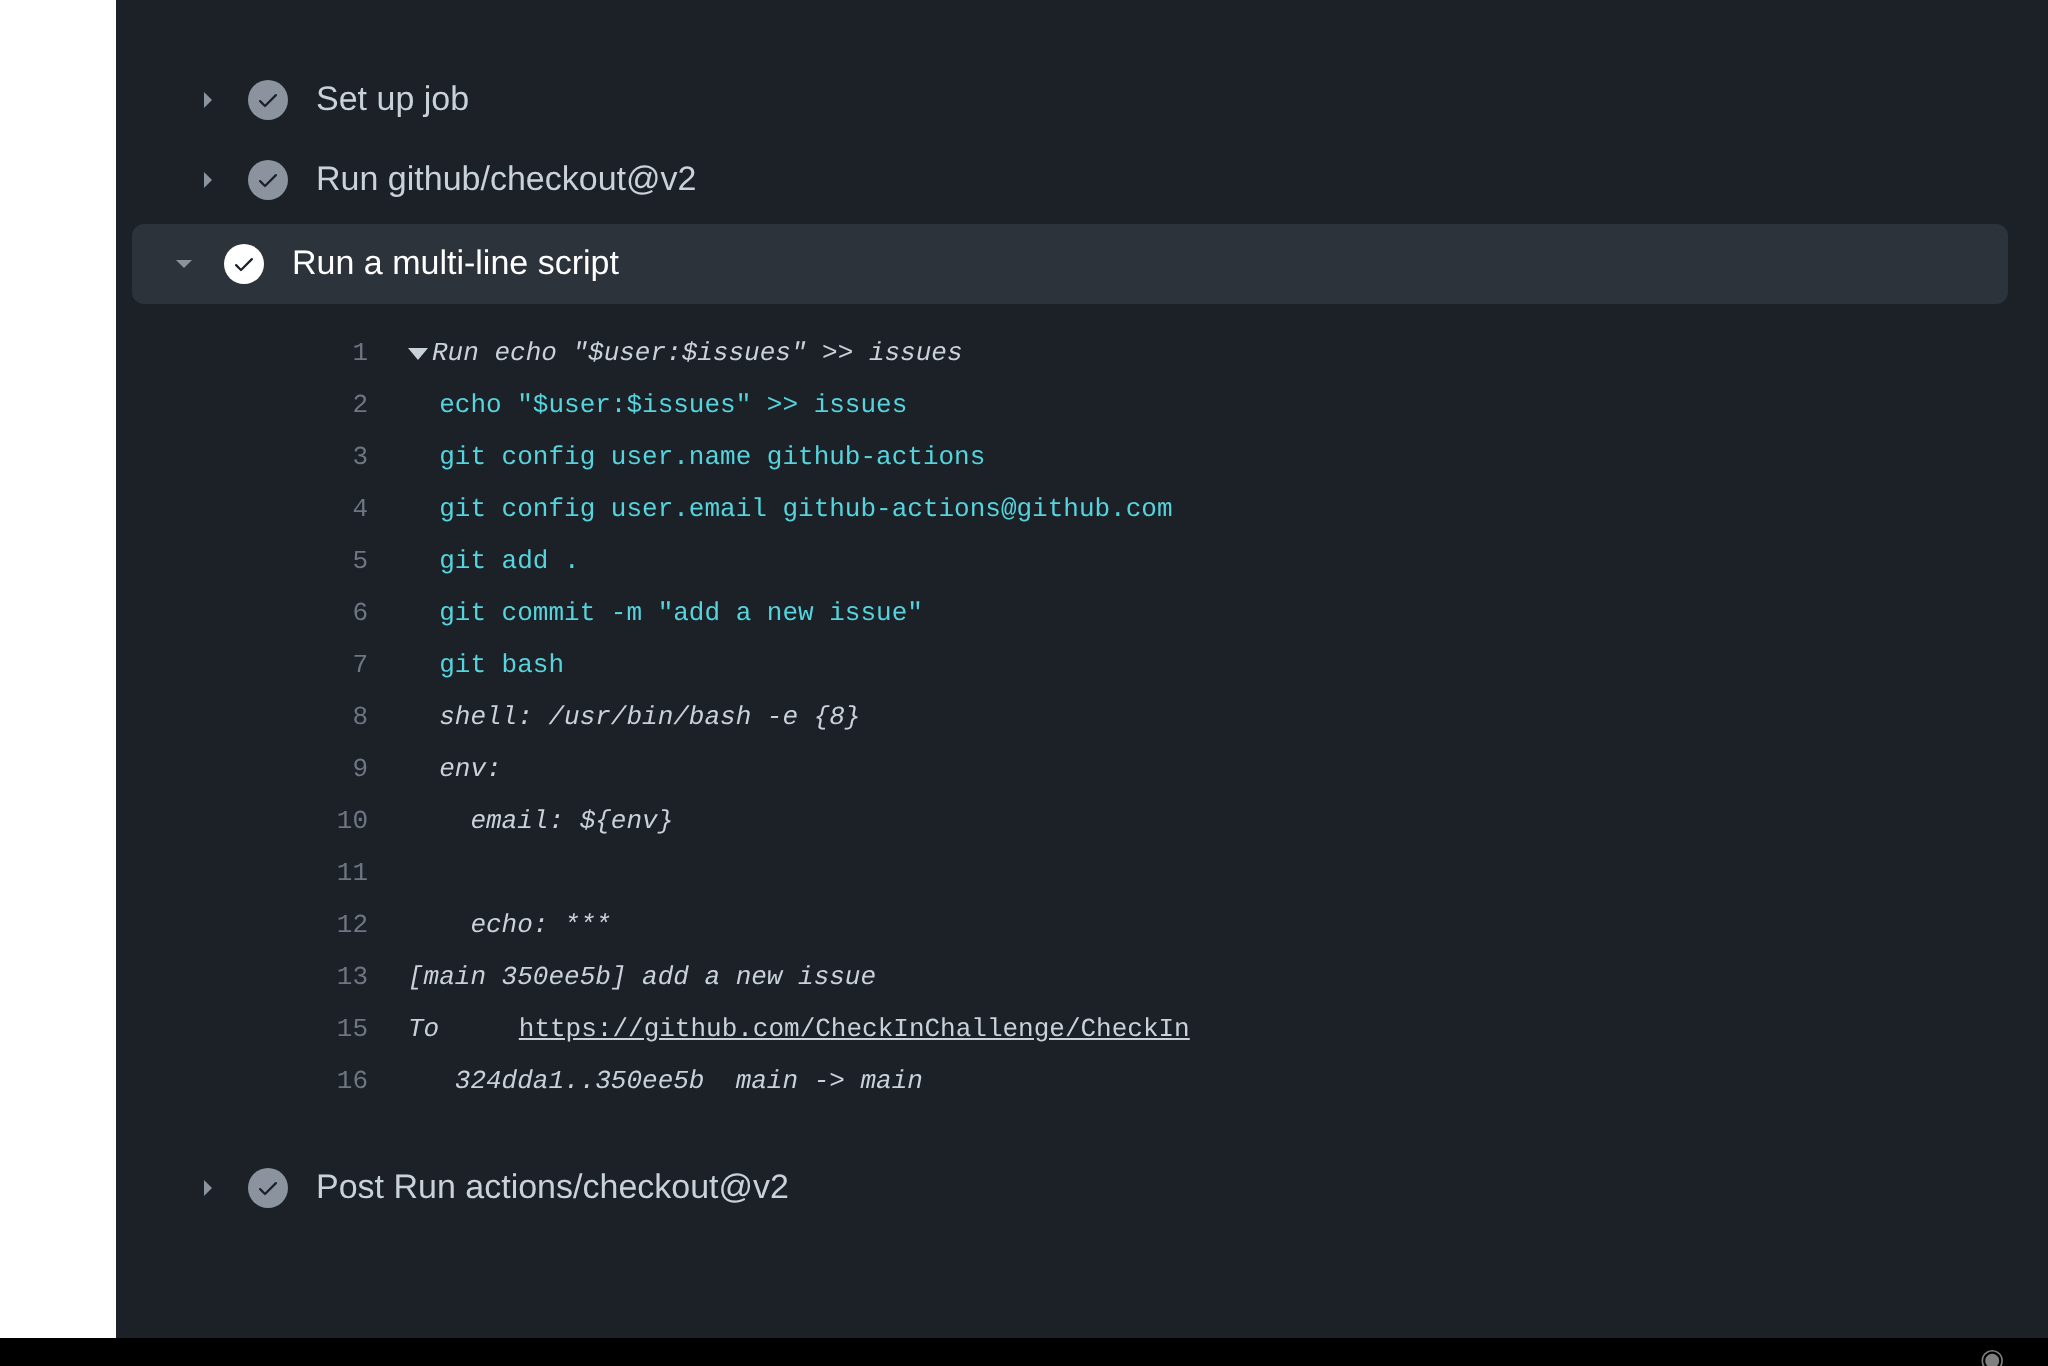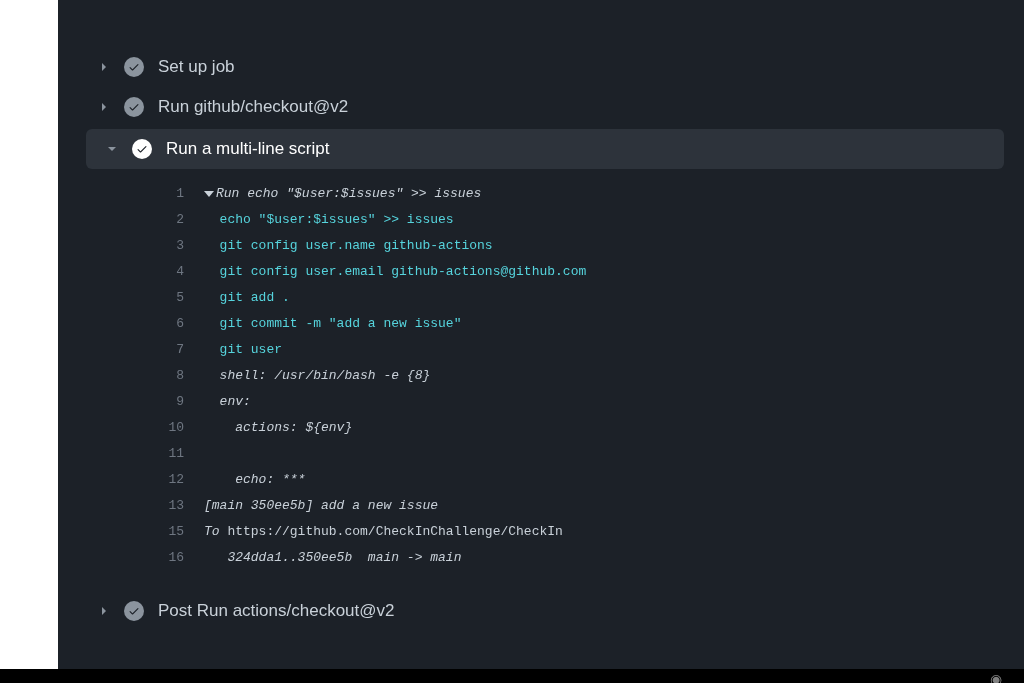--- a/index.html
+++ b/index.html
@@ -25,32 +25,32 @@
       height: 100%;
       background: #ffffff;
     }
     .main {
       position: absolute;
       left: 58px;
       top: 0;
       right: 0;
       height: 100%;
       background: #1c2128;
-      padding-top: 47px;
+      padding-top: 30px;
     }
     .step {
       display: flex;
       align-items: center;
       padding: 10px 20px;
       cursor: pointer;
     }
     .step.expanded {
       background: #2d333b;
       border-radius: 6px;
-      margin: 2px 20px 2px 28px;
+      margin: 2px 20px 2px 8px;
       padding: 10px 0px;
     }
     .step:not(.expanded) {
       padding-left: 20px;
     }
     .chevron {
       width: 16px;
       height: 16px;
       margin-right: 12px;
       display: flex;
@@ -120,20 +120,22 @@
     }
     .cmd {
       color: #56d4dd;
     }
     .plain {
       color: #c9d1d9;
       font-style: italic;
     }
     .url {
       color: #c9d1d9;
+      text-decoration: underline;
+      margin-left: 32px;
     }
     .taskbar {
       position: absolute;
       bottom: 0;
       left: 0;
       right: 0;
       height: 14px;
       background: #000000;
     }
     .taskbar-icons {
@@ -219,33 +221,33 @@
     <div class="log-line">
       <span class="line-num">5</span>
       <span class="line-content cmd">  git add .</span>
     </div>
     <div class="log-line">
       <span class="line-num">6</span>
       <span class="line-content cmd">  git commit -m "add a new issue"</span>
     </div>
     <div class="log-line">
       <span class="line-num">7</span>
-      <span class="line-content cmd">  git user</span>
+      <span class="line-content cmd">  git bash</span>
     </div>
     <div class="log-line">
       <span class="line-num">8</span>
       <span class="line-content plain">  shell: /usr/bin/bash -e {8}</span>
     </div>
     <div class="log-line">
       <span class="line-num">9</span>
       <span class="line-content plain">  env:</span>
     </div>
     <div class="log-line">
       <span class="line-num">10</span>
-      <span class="line-content plain">    actions: ${env}</span>
+      <span class="line-content plain">    email: ${env}</span>
     </div>
     <div class="log-line">
       <span class="line-num">11</span>
     </div>
     <div class="log-line">
       <span class="line-num">12</span>
       <span class="line-content plain">    echo: ***</span>
     </div>
     <div class="log-line">
       <span class="line-num">13</span>

